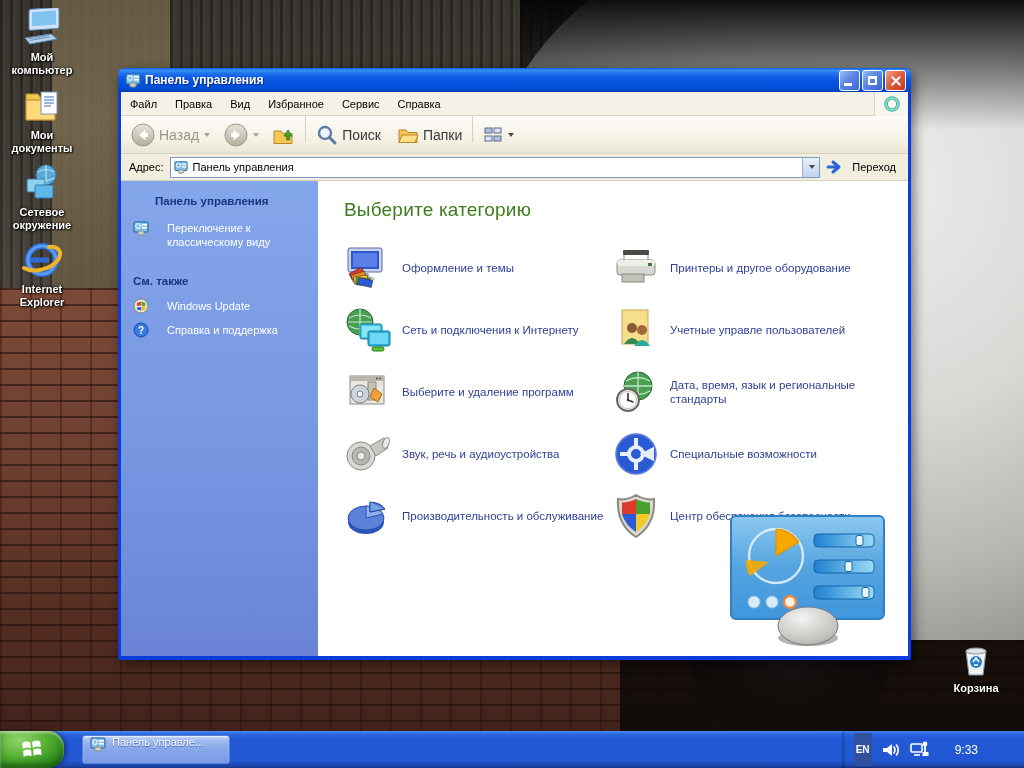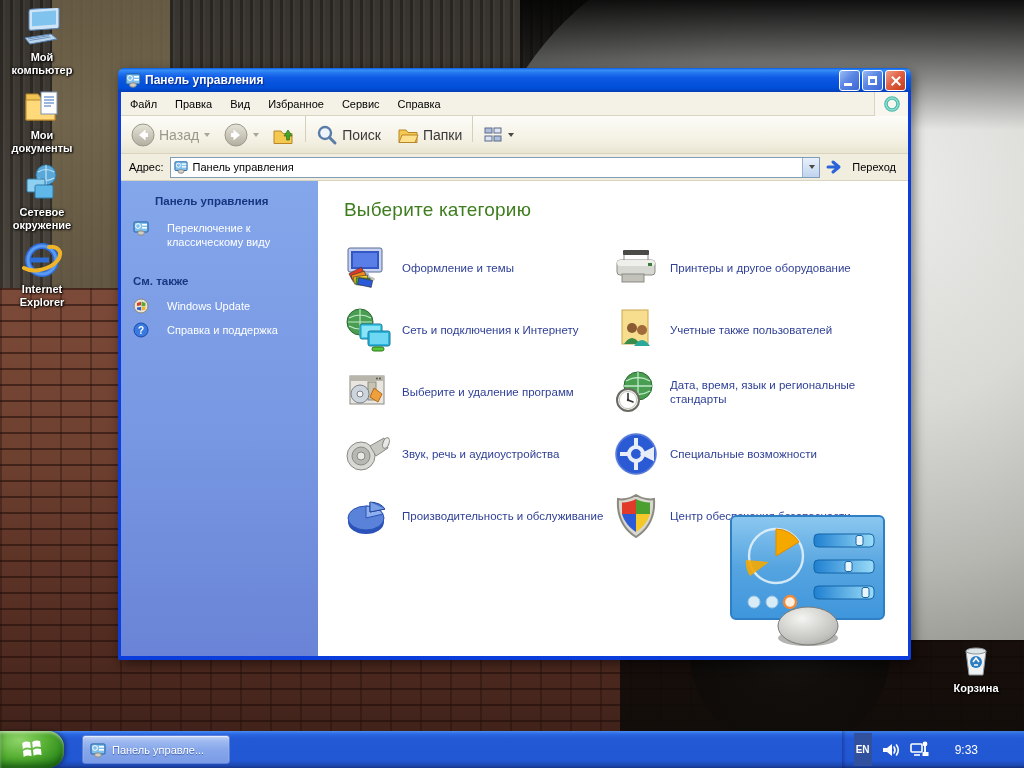--- a/index.html
+++ b/index.html
@@ -92,21 +92,21 @@
   .cat-item .cicon { flex:0 0 48px; width:48px; height:48px; }
   .cat-item .clabel { color:#2e3f96; font-size:11.5px; line-height:14px; max-width:205px; }
   .watermark { position:absolute; right:18px; bottom:8px; width:162px; height:134px; }
 
   
   #taskbar { position:absolute; left:0; bottom:0; width:1024px; height:37px;
     background:linear-gradient(180deg,#4a8df2 0%,#2a68e2 8%,#2459d6 20%,#2157d3 80%,#1c46ab 94%,#15358c 100%); display:flex; align-items:stretch; }
   #start-btn { width:64px; height:37px; border-radius:0 16px 16px 0; cursor:pointer; display:flex; align-items:center; justify-content:center;
     background:radial-gradient(ellipse at 30% 25%, #8fd46a 0%, #54ae31 45%, #2f8a1f 75%, #1f6a12 100%);
     box-shadow:inset 0 2px 3px rgba(255,255,255,.5), inset 0 -4px 6px rgba(0,40,0,.45), 2px 0 4px rgba(0,0,0,.4); }
-  .task-btn { margin:4px 0 4px 18px; width:148px; border-radius:3px; display:flex; align-items:center; gap:6px; padding:0 7px; cursor:pointer;
+  .task-btn { margin:4px 0 4px 18px; width:148px; border-radius:3px; display:flex; align-items:flex-start; gap:6px; padding:0 7px; cursor:pointer;
     background:linear-gradient(180deg,#c3d4f5 0%,#9db9ef 20%,#87a7ea 50%,#7a9ce6 100%);
     border:1px solid #5c7fd8; box-shadow:inset 0 1px 1px #e8f0ff; color:#fff; font-size:11px;
     text-shadow:0 1px 1px #3a5aa8; white-space:nowrap; overflow:hidden; }
   .tray { margin-left:auto; display:flex; align-items:center; gap:9px; padding-right:46px;
     box-shadow:inset 2px 0 3px rgba(0,0,30,.25); padding-left:12px; }
   .lang-box { width:18px; height:33px; background:#31519f; color:#fff; font-size:10px; font-weight:bold;
     display:flex; align-items:center; justify-content:center; cursor:pointer; }
   .tray-time { color:#fff; font-size:12px; margin-left:14px; }
   .tray svg { display:block; cursor:pointer; }
 </style>
@@ -380,21 +380,21 @@
           </div>
 
           <div class="cat-item">
             <svg class="cicon" viewBox="0 0 48 48">
               <rect x="10" y="4" width="26" height="34" fill="#f7dd8e" stroke="#caa84f"></rect>
               <circle cx="20" cy="22" r="5" fill="#8a5a32"></circle>
               <path d="M12 38 q8 -12 16 0 Z" fill="#3a8a4a"></path>
               <circle cx="30" cy="24" r="5" fill="#a06a3a"></circle>
               <path d="M22 40 q8 -12 16 0 Z" fill="#2aa89a"></path>
             </svg>
-            <span class="clabel">Учетные также пользователей</span>
+            <span class="clabel">Учетные управле пользователей</span>
           </div>
 
           <div class="cat-item">
             <svg class="cicon" viewBox="0 0 48 48">
               <rect x="6" y="8" width="34" height="28" fill="#e8e6de" stroke="#8a8a84"></rect>
               <rect x="6" y="8" width="34" height="5" fill="#b8b6aa"></rect>
               <circle cx="36" cy="10.5" r="1" fill="#555"></circle>
                 <circle cx="33" cy="10.5" r="1" fill="#555"></circle>
               <rect x="24" y="14" width="8" height="18" fill="#c8c4b4" stroke="#8a8a84"></rect>
               <circle cx="16" cy="26" r="9" fill="#cdd4dc" stroke="#7a828c"></circle>

